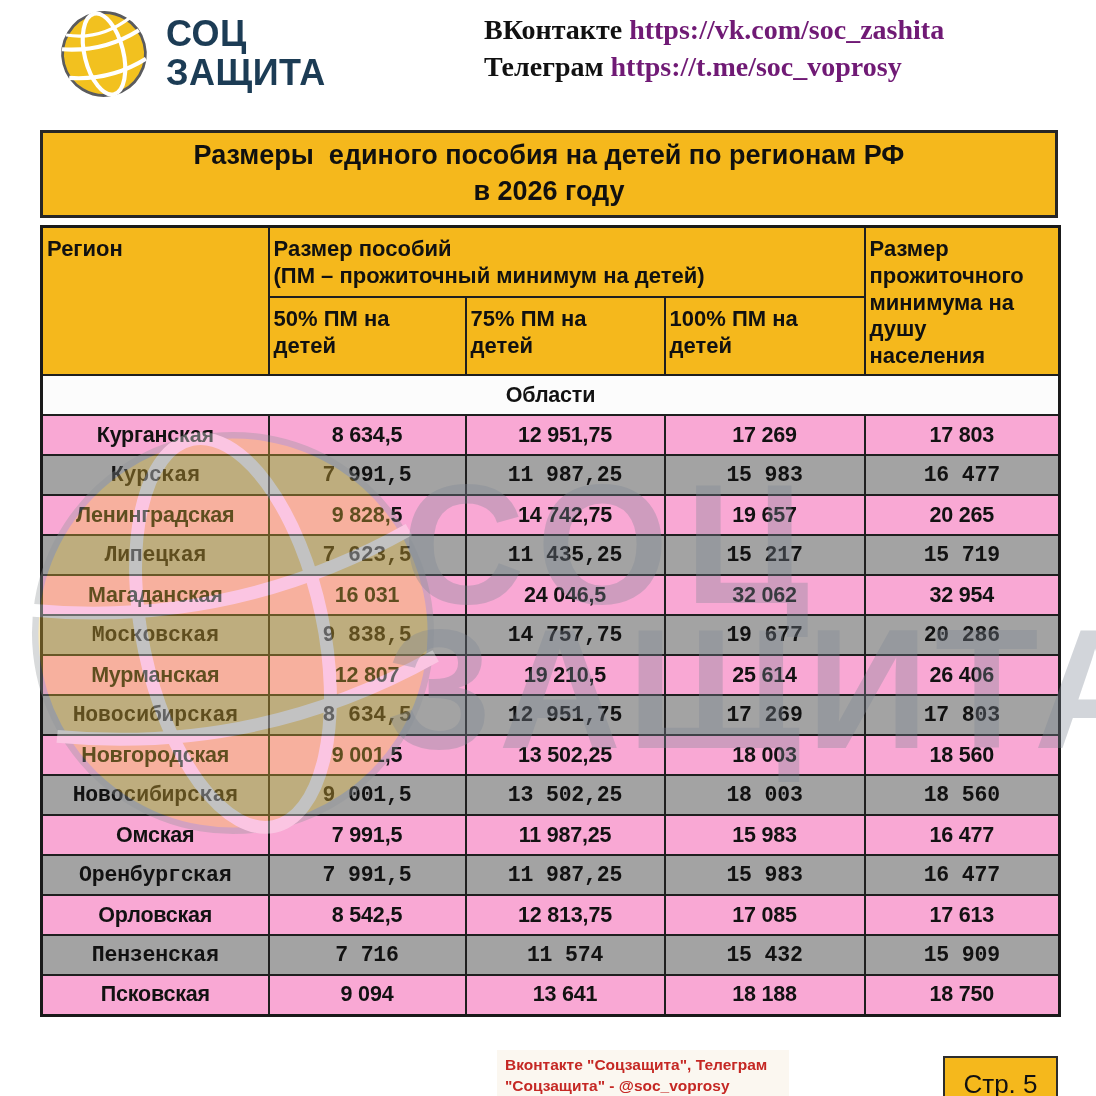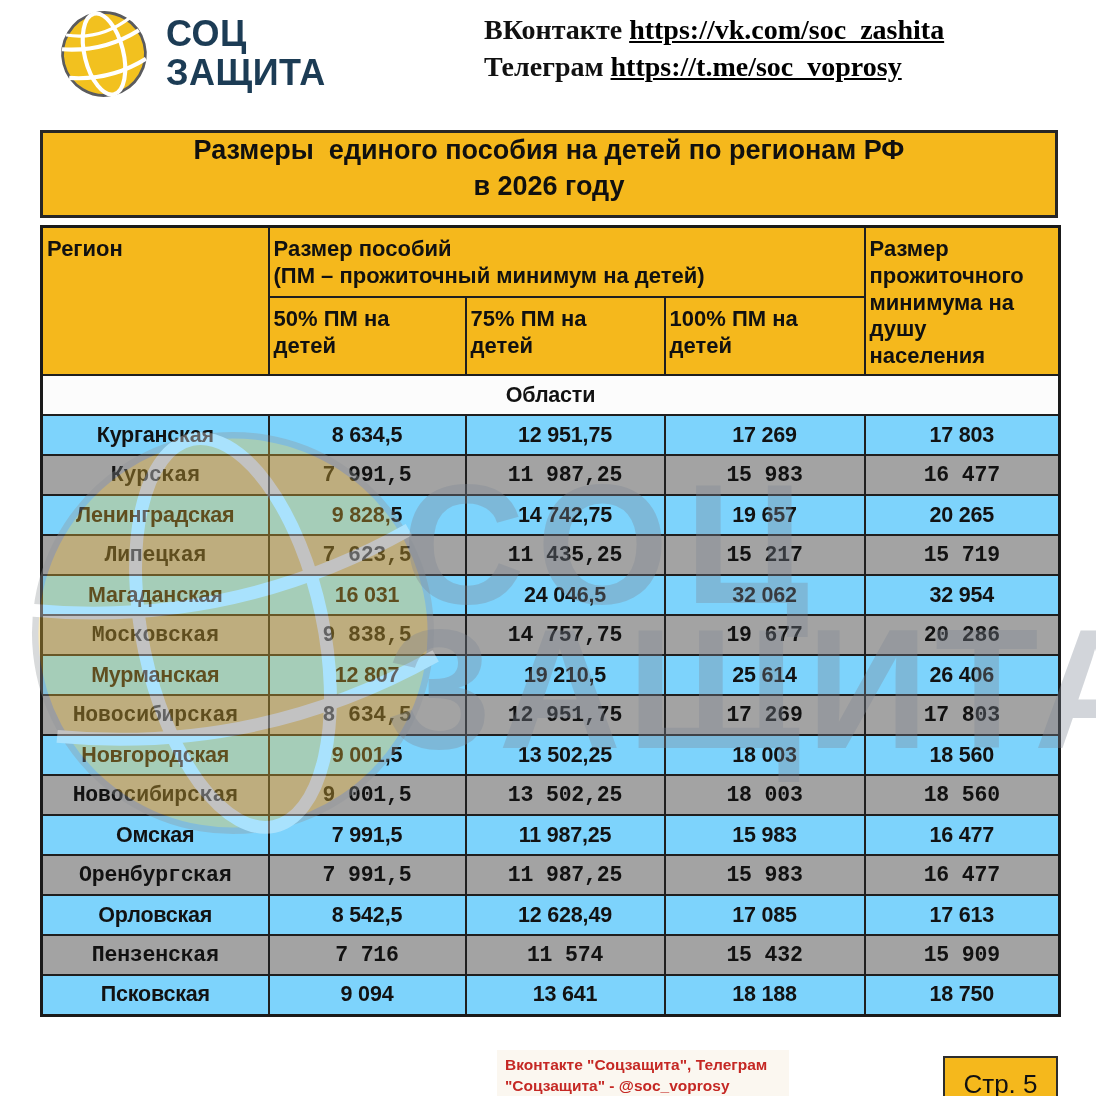--- a/index.html
+++ b/index.html
@@ -9,26 +9,26 @@
   }
   
   .brand{position:absolute;left:58px;top:8px;display:flex;align-items:center;gap:16px;}
   .globe-small{width:92px;height:92px;transform:rotate(-14deg);}
   .brand-text{font-weight:bold;font-size:36px;line-height:1.08;color:#1C3C55;letter-spacing:.5px;}
   .contacts{
     position:absolute;left:484px;top:12px;
     font-family:"Liberation Serif",serif;font-weight:bold;font-size:28px;line-height:1.32;color:#111;
     white-space:nowrap;
   }
-  .contacts .lnk{color:#000000;cursor:pointer;text-decoration:underline;}
+  .contacts .lnk{color:#701a75;cursor:pointer;}
   
   .banner{
     position:absolute;left:40px;top:130px;width:1018px;height:88px;box-sizing:border-box;
     background:#F5B81C;border:3px solid #262626;
-    display:flex;flex-direction:column;justify-content:flex-start;align-items:center;
+    display:flex;flex-direction:column;justify-content:center;align-items:center;
     font-weight:bold;font-size:27px;line-height:1.33;color:#101010;text-align:center;
   }
   .banner .t1{white-space:pre-wrap;}
   
   .maintable{
     position:absolute;left:40px;top:225px;width:1018px;
     border-collapse:collapse;table-layout:fixed;
     border:3px solid #1a1a1a;
   }
   .maintable th,.maintable td{border:2px solid #1f1f1f;box-sizing:border-box;}
@@ -41,21 +41,21 @@
   th.h-sub .w{display:inline-block;max-width:132px;}
   th.h-capita .w{display:inline-block;max-width:170px;}
   .sec-row td{
     background:#FCFCFC;font-weight:bold;font-size:22px;text-align:center;
     height:32px;padding:2px 4px;color:#111;
   }
   .maintable tbody td{
     font-weight:bold;font-size:21.5px;text-align:center;height:40px;padding:2px 6px;color:#121212;
     letter-spacing:-.2px;
   }
-  tr.r-blue td{background:#7dd3fc;}
+  tr.r-blue td{background:#f9a8d4;}
   tr.r-white td{background:#a3a3a3;font-family:Liberation Mono, monospace;}
   
   .wm{position:absolute;pointer-events:none;z-index:5;font-weight:bold;color:#7E8795;opacity:.34;line-height:1;}
   .wm-1{left:402px;top:459px;font-size:170px;letter-spacing:16px;}
   .wm-2{left:386px;top:604px;font-size:170px;letter-spacing:6px;white-space:nowrap;}
   .wm-globe{position:absolute;left:18px;top:418px;z-index:4;opacity:.34;pointer-events:none;transform:rotate(-12deg);}
   
   .social{
     position:absolute;left:497px;top:1050px;width:292px;z-index:7;
     background:#FBF7F0;padding:5px 8px;box-sizing:border-box;
@@ -212,21 +212,21 @@
         <tr class="r-white">
       <td>Оренбургская</td>
       <td>7 991,5</td>
       <td>11 987,25</td>
       <td>15 983</td>
       <td>16 477</td>
     </tr>
         <tr class="r-blue">
       <td>Орловская</td>
       <td>8 542,5</td>
-      <td>12 628,49</td>
+      <td>12 813,75</td>
       <td>17 085</td>
       <td>17 613</td>
     </tr>
         <tr class="r-white">
       <td>Пензенская</td>
       <td>7 716</td>
       <td>11 574</td>
       <td>15 432</td>
       <td>15 909</td>
     </tr>

